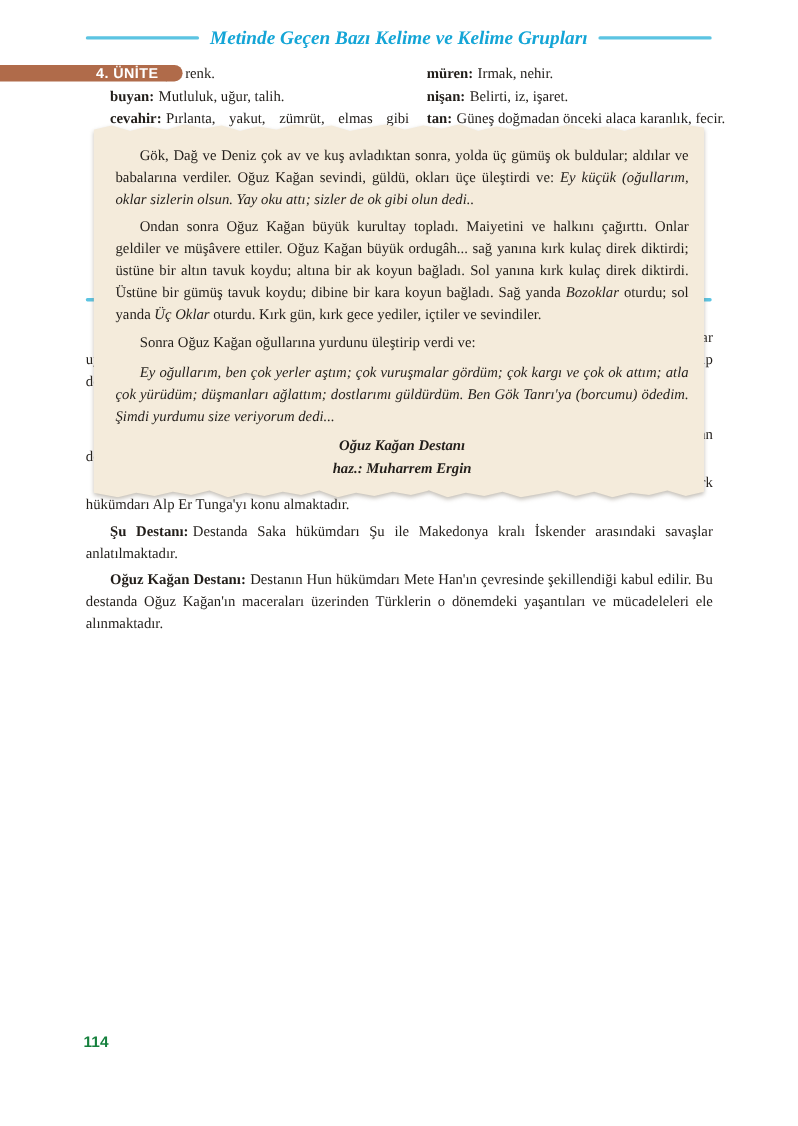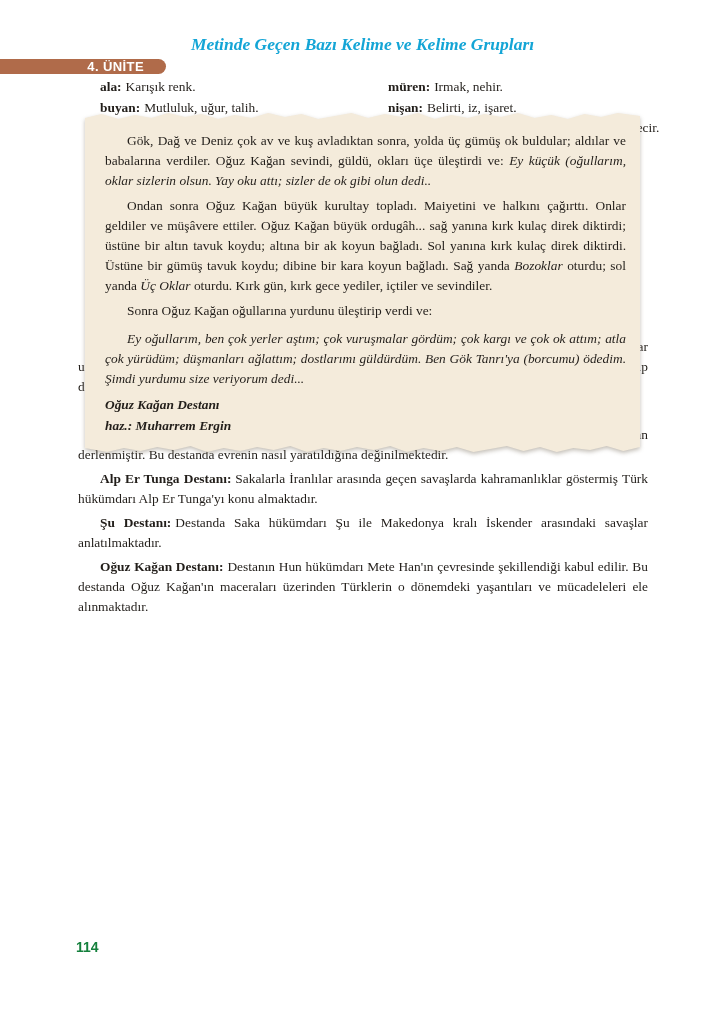--- a/index.html
+++ b/index.html
@@ -51,29 +51,28 @@
     );
   }
   .torn-box p{
     margin:0 0 5px 0;
     font-size:13.4px;line-height:20px;
     text-align:justify;text-indent:22px;
   }
   .torn-box p.quote{font-style:italic;margin-top:8px;}
   .source{
     margin-top:0;
-    text-align:left;
+    text-align:center;
     font-weight:bold;font-style:italic;
     font-size:13.4px;line-height:21px;
   }
   
   .sec-heading{
     display:flex;align-items:center;gap:10px;
     margin:0 78px;
-    flex-direction:column;
   }
   .sec-heading .rule{flex:1;height:3px;background:#5cc4e2;border-radius:2px;}
   .sec-heading .sec-title{
     color:#14a5d6;font-weight:bold;font-style:italic;
     font-size:17.5px;white-space:nowrap;
   }
   .heading-1{margin-top:24px;}
   .heading-2{margin-top:22px;}
   
   .glossary{

